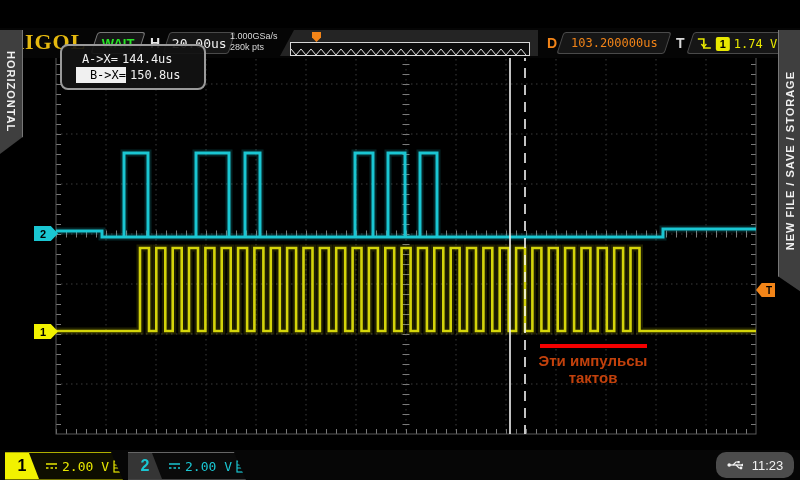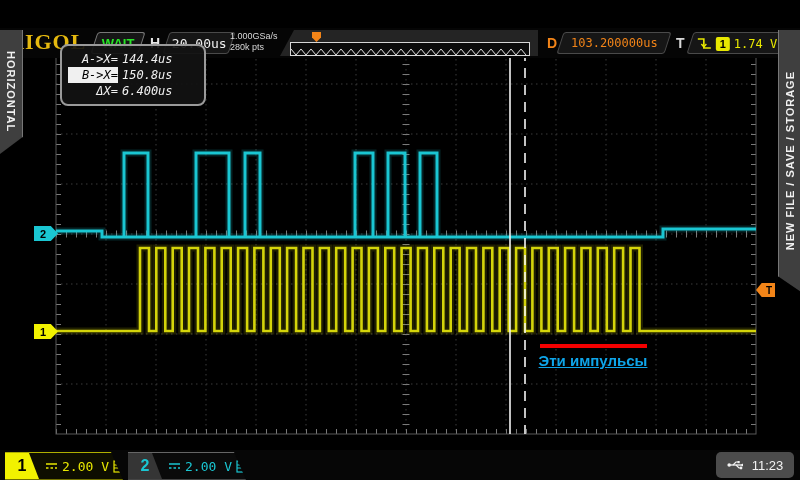--- a/index.html
+++ b/index.html
@@ -46,23 +46,23 @@
             clip-path:polygon(0 0,100% 0,100% 86%,0 100%);}
   #left-tab span{writing-mode:vertical-rl;text-orientation:sideways;}
   #right-tab{left:778px;top:30px;width:22px;height:262px;border-left:1px solid #777;
              clip-path:polygon(0 0,100% 0,100% 100%,0 94%);}
   #right-tab span{writing-mode:vertical-rl;text-orientation:sideways;transform:rotate(180deg);white-space:nowrap;}
 
   
   #cursor-box{position:absolute;left:60px;top:44px;width:130px;background:rgba(18,18,18,.92);
               border:2px solid #9a9a9a;border-radius:8px;padding:5px 6px;z-index:6;
               font-family:"DejaVu Sans Mono",monospace;font-size:12px;color:#f0f0f0;}
-  .cur-row{display:flex;line-height:16px;white-space:nowrap;font-style:italic;}
+  .cur-row{display:flex;line-height:16px;white-space:nowrap;}
   .cur-row .lbl{width:50px;text-align:right;margin-right:4px;}
-  .cur-row .lbl.hl{background:#f0f0f0;color:#000;}
+  .cur-row .lbl.hl{background:#f0f0f0;color:#000;margin-left:8px;}
 
   
   .ch-tag{position:absolute;width:24px;height:15px;z-index:6;color:#000;font-weight:bold;font-size:11px;
           display:flex;align-items:center;justify-content:flex-start;padding-left:6px;box-sizing:border-box;
           clip-path:polygon(0 0,70% 0,100% 50%,70% 100%,0 100%);}
   #ch2-tag{left:34px;top:226px;background:#1ac6d2;}
   #ch1-tag{left:34px;top:324px;background:#f2f200;}
   #trig-tag{position:absolute;left:756px;top:283px;width:19px;height:14px;background:#f28418;z-index:6;
             color:#000;font-weight:bold;font-size:10px;display:flex;align-items:center;justify-content:flex-end;
             padding-right:3px;box-sizing:border-box;clip-path:polygon(0 50%,30% 0,100% 0,100% 100%,30% 100%);}
@@ -79,21 +79,21 @@
   .ch-num{width:34px;height:100%;display:flex;align-items:center;justify-content:center;
           font-weight:bold;font-size:16px;clip-path:polygon(0 0,calc(100% - 10px) 0,100% 100%,0 100%);}
   #ch1-box{left:5px;width:118px;background:#0e0e00;border-top:1px solid #b0b000;border-bottom:1px solid #707000;}
   #ch1-box .ch-num{background:#f2f200;color:#000;}
   #ch1-box .ch-scale{color:#e8e800;}
   #ch2-box{left:128px;width:118px;background:#0a0a0a;border-top:1px solid #666;border-bottom:1px solid #444;}
   #ch2-box .ch-num{background:#353535;color:#1ac6d2;}
   #ch2-box .ch-scale{color:#1ac6d2;}
   .ch-scale{font-family:"DejaVu Sans Mono",monospace;font-size:13px;margin:0 4px;}
   .cicons{display:flex;align-items:center;gap:3px;margin-left:6px;}
-  #clock-box{position:absolute;left:716px;top:2px;width:78px;height:26px;background:#4c4c4c;border-radius:5px;
+  #clock-box{position:absolute;left:716px;top:2px;width:78px;height:26px;background:#4c4c4c;border-radius:10px;
              display:flex;align-items:center;justify-content:center;gap:5px;color:#f2f2f2;font-size:13px;}
 </style>
 </head>
 <body>
 
 <svg id="scope-svg" width="800" height="480">
     <line x1="106" y1="34" x2="106" y2="434" stroke="#3a3a3a" stroke-width="1" stroke-dasharray="1.5 3.5"></line>
     <line x1="156" y1="34" x2="156" y2="434" stroke="#3a3a3a" stroke-width="1" stroke-dasharray="1.5 3.5"></line>
     <line x1="206" y1="34" x2="206" y2="434" stroke="#3a3a3a" stroke-width="1" stroke-dasharray="1.5 3.5"></line>
     <line x1="256" y1="34" x2="256" y2="434" stroke="#3a3a3a" stroke-width="1" stroke-dasharray="1.5 3.5"></line>
@@ -176,39 +176,36 @@
 
 <div id="cursor-box">
   <div class="cur-row">
     <span class="lbl">A-&gt;X=</span>
     <span>144.4us</span>
   </div>
   <div class="cur-row">
     <span class="lbl hl">B-&gt;X=</span>
     <span>150.8us</span>
   </div>
-  <div class="cur-row">
-    <span class="lbl">ΔX=</span>
-    <span>6.400us</span>
-  </div>
 </div>
 
 <div id="ch2-tag" class="ch-tag">
   <span>2</span>
 </div>
 <div id="ch1-tag" class="ch-tag">
   <span>1</span>
 </div>
 <div id="trig-tag">
   <span>T</span>
 </div>
 
 <div id="red-underline" style="background: rgb(244, 0, 0);"></div>
-<div id="annotation" style="color: #0ea5e9; text-decoration: underline;">
+<div id="annotation" style="color: #c2410c;">
   <div>Эти импульсы</div>
+  <div>тактов</div>
 </div>
 
 <div id="bottom-bar">
   <div id="ch1-box" class="ch-box">
     <div class="ch-num">1</div>
     <div class="cicons">
       <svg width="13" height="10">
         <line x1="1" y1="3" x2="12" y2="3" stroke="#e8e800" stroke-width="1.4"></line>
         <line x1="1" y1="7" x2="12" y2="7" stroke="#e8e800" stroke-width="1.4" stroke-dasharray="2.5 2"></line>
       </svg>

